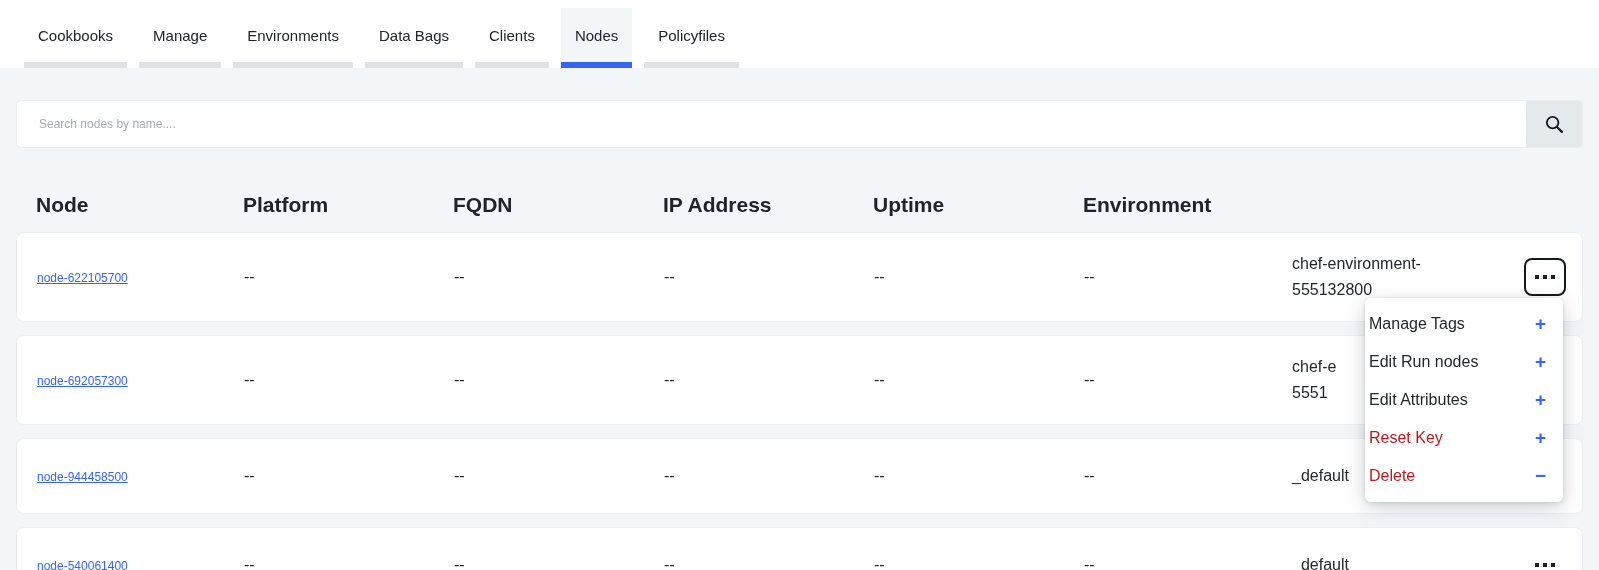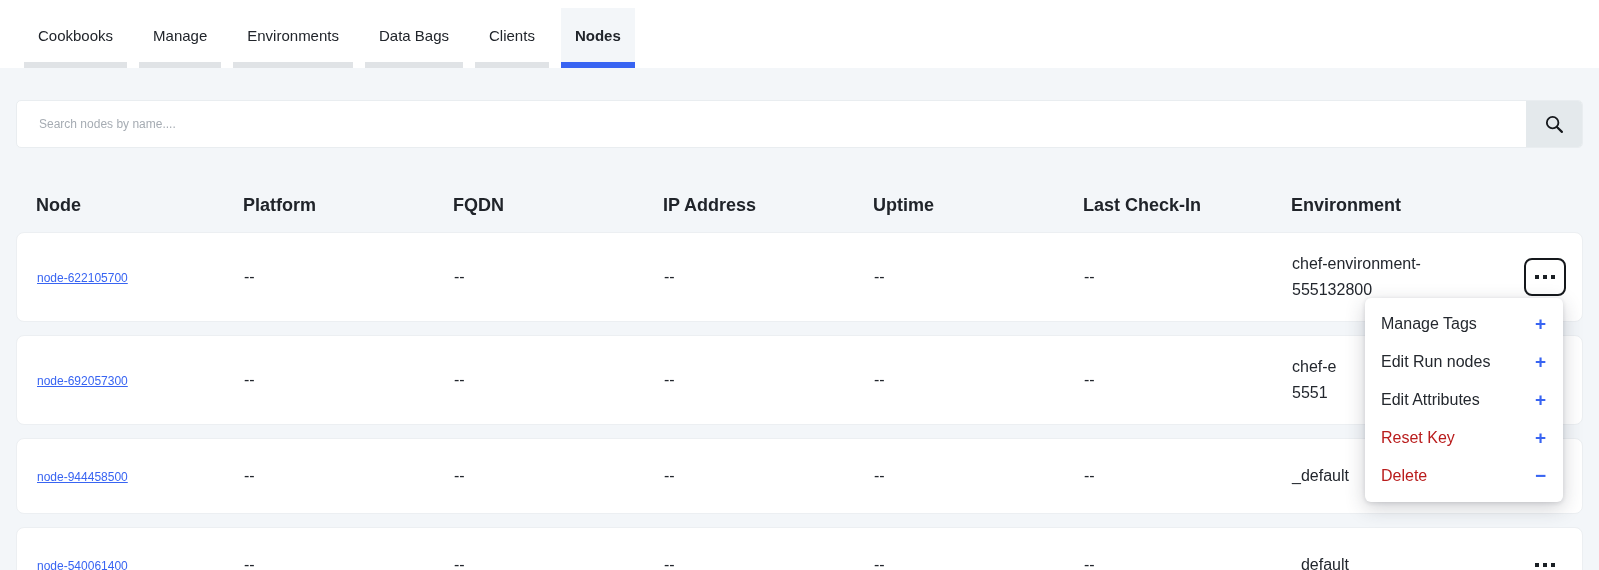--- a/index.html
+++ b/index.html
@@ -12,21 +12,21 @@
   }
 
   
   .topbar { background:#ffffff; height:68px; padding:8px 0 0 24px; }
   .tabs { display:flex; gap:12px; height:60px; }
   .tab {
     display:flex; align-items:center; justify-content:center;
     padding:0 14px; font-size:15px; color:#21252b;
     border-bottom:6px solid #e0e3e6; cursor:pointer; white-space:nowrap;
   }
-  .tab.active { background:#f3f6f9; border-bottom-color:#3864f2;font-weight:bold; }
+  .tab.active { background:#f3f6f9; border-bottom-color:#3864f2; }
 
   
   .content { padding:0 16px; }
 
   .searchbar {
     margin-top:32px; height:48px; display:flex;
     background:#ffffff; border:1px solid #e9edf0; border-radius:5px;
     overflow:hidden;
   }
   .searchbar input {
@@ -40,21 +40,21 @@
   }
 
   
   .grid-cols {
     display:grid;
     grid-template-columns:207px 210px 210px 210px 210px 208px 1fr 46px;
     align-items:center;
   }
   .thead {
     margin-top:28px; padding:20px 16px 18px 20px;
-    font-size:18px; font-weight:600; color:#20242a;
+    font-size:21px; font-weight:600; color:#20242a;
   }
   .thead > div { line-height:18px; }
 
   .rows { display:flex; flex-direction:column; gap:13px; }
   .row {
     background:#ffffff; border:1px solid #eceff2; border-radius:8px;
     padding:18px 16px 18px 20px; font-size:16px; color:#23272e;
   }
   .node-link { color:#3864f2; text-decoration:underline; cursor:pointer; font-size:12px; }
   .cell { line-height:24px; }
@@ -71,21 +71,21 @@
 
   
   .context-menu {
     position:absolute; left:1365px; top:298px; width:198px;
     background:#ffffff; border-radius:6px; padding:7px 0;
     box-shadow:0 6px 20px rgba(40,46,60,.22), 0 1px 4px rgba(40,46,60,.14);
     z-index:20;
   }
   .menu-item {
     display:flex; justify-content:space-between; align-items:flex-end;
-    padding:8px 17px 8px 16px; font-size:16px; color:#24282e; cursor:pointer;
+    padding:8px 17px 8px 4px; font-size:16px; color:#24282e; cursor:pointer;
     line-height:22px;
   }
   .menu-item .label { white-space:nowrap; }
   .menu-item.danger .label { color:#b91c1c; }
   .action-glyph { color:#3864f2; font-weight:700; font-size:19px; line-height:22px; }
 </style>
 </head>
 <body>
 
 <header class="topbar">
@@ -100,20 +100,23 @@
         <span>Environments</span>
       </div>
     <div class="tab">
         <span>Data Bags</span>
       </div>
     <div class="tab">
         <span>Clients</span>
       </div>
     <div class="tab active">
         <span>Nodes</span>
+      </div>
+    <div class="tab">
+        <span>Policyfiles</span>
       </div>
   </nav>
 </header>
 
 <main class="content">
 
   <div class="searchbar">
     <input type="text" placeholder="Search nodes by name...." style="">
     <button class="search-btn">
       <span style="display:flex;">
@@ -124,21 +127,20 @@
       </span>
     </button>
   </div>
 
   <div class="thead grid-cols">
     <div>Node</div>
     <div>Platform</div>
     <div>FQDN</div>
     <div>IP Address</div>
     <div>Uptime</div>
-    <div>Last Check-In</div>
     <div>Environment</div>
     <div></div>
   </div>
 
   <div class="rows">
 
     <div class="row grid-cols">
       <div class="cell"><a class="node-link">node-622105700</a></div>
       <div class="cell">--</div>
       <div class="cell">--</div>

